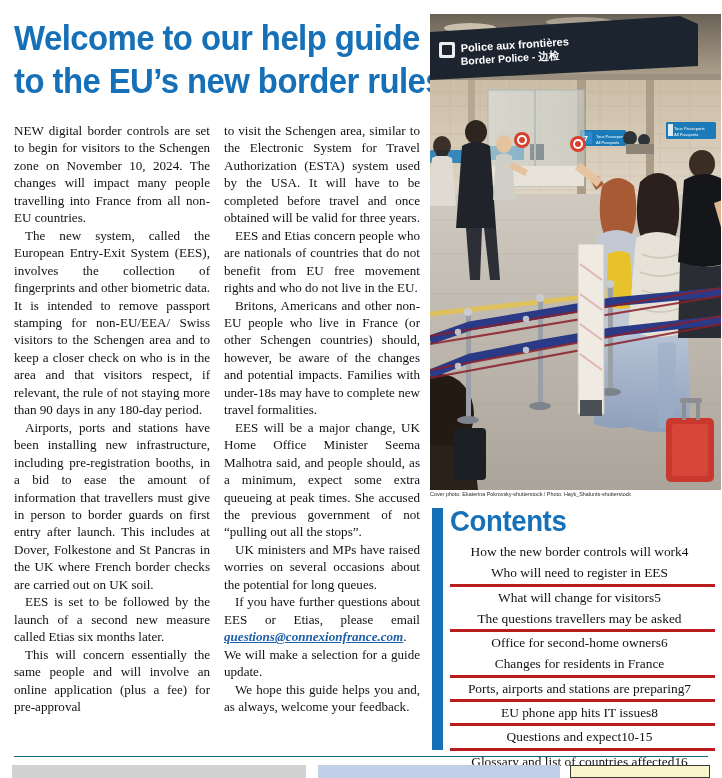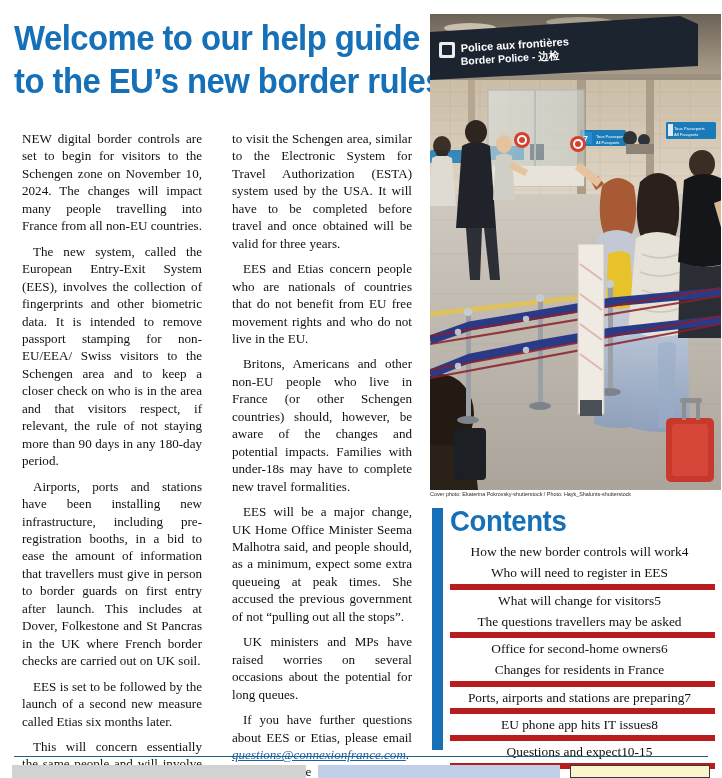--- a/index.html
+++ b/index.html
@@ -37,26 +37,27 @@
     top: 122px;
     width: 196px;
     font-size: 13.1px;
     line-height: 17.45px;
     text-align: justify;
     text-justify: inter-word;
     hyphens: manual;
   }
   .col.c1 { left: 14px; }
   .col.c2 { left: 224px; }
-  .col p { margin: 8px; text-indent: 11px; }
+  .col p { margin: 0; text-indent: 11px; }
   .col p.first { text-indent: 0; }
   .col a.email {
     color: #1f5fa8;
     font-style: italic;
     text-decoration: underline;
+    font-weight: bold;
   }
 
   
   .photo {
     position: absolute;
     left: 430px;
     top: 14px;
     width: 291px;
     height: 476px;
     overflow: hidden;
@@ -113,21 +114,21 @@
     width: 265px;
   }
   .toc-row {
     display: flex;
     align-items: baseline;
     justify-content: center;
     font-size: 13.4px;
     line-height: 21.3px;
     padding-top: 0px;
   }
-  .toc-row.ruled { border-top: 6px solid #b91c1c; }
+  .toc-row.ruled { border-top: 3px solid #b91c1c; }
   .toc-label { white-space: nowrap; }
   .toc-page { font-size: 13.4px; padding-right: 6px; }
 
   
   .footer-rule {
     position: absolute;
     left: 14px;
     top: 756px;
     width: 694px;
     height: 1px;

